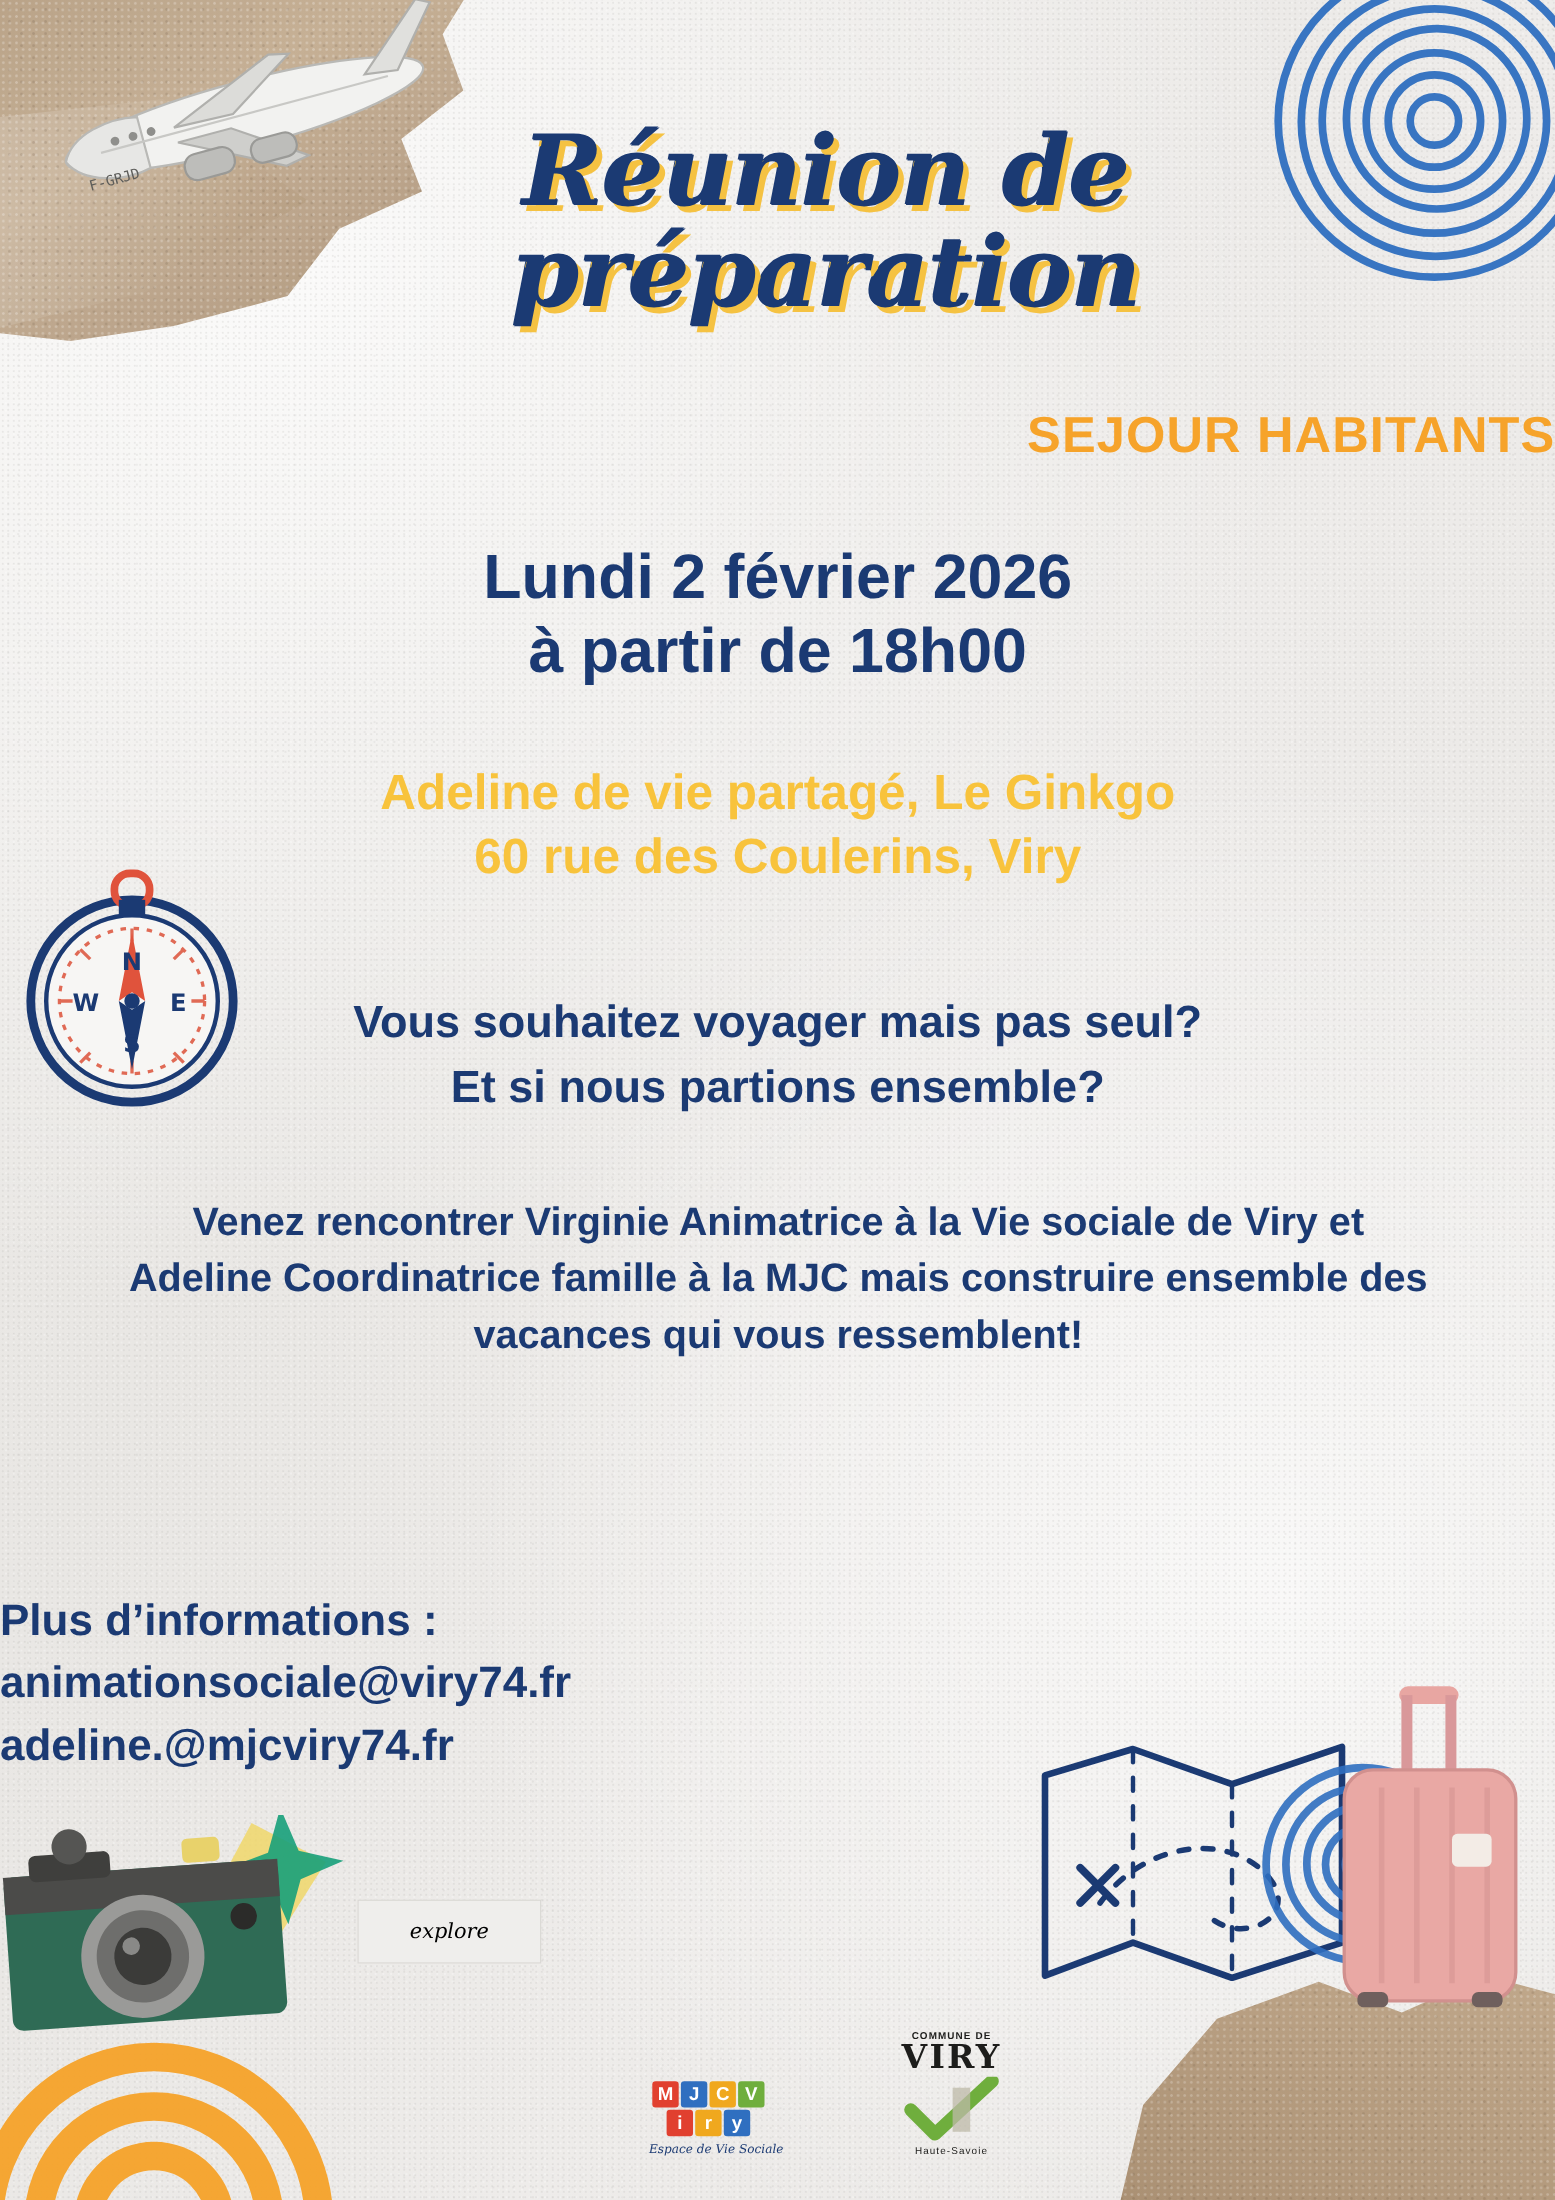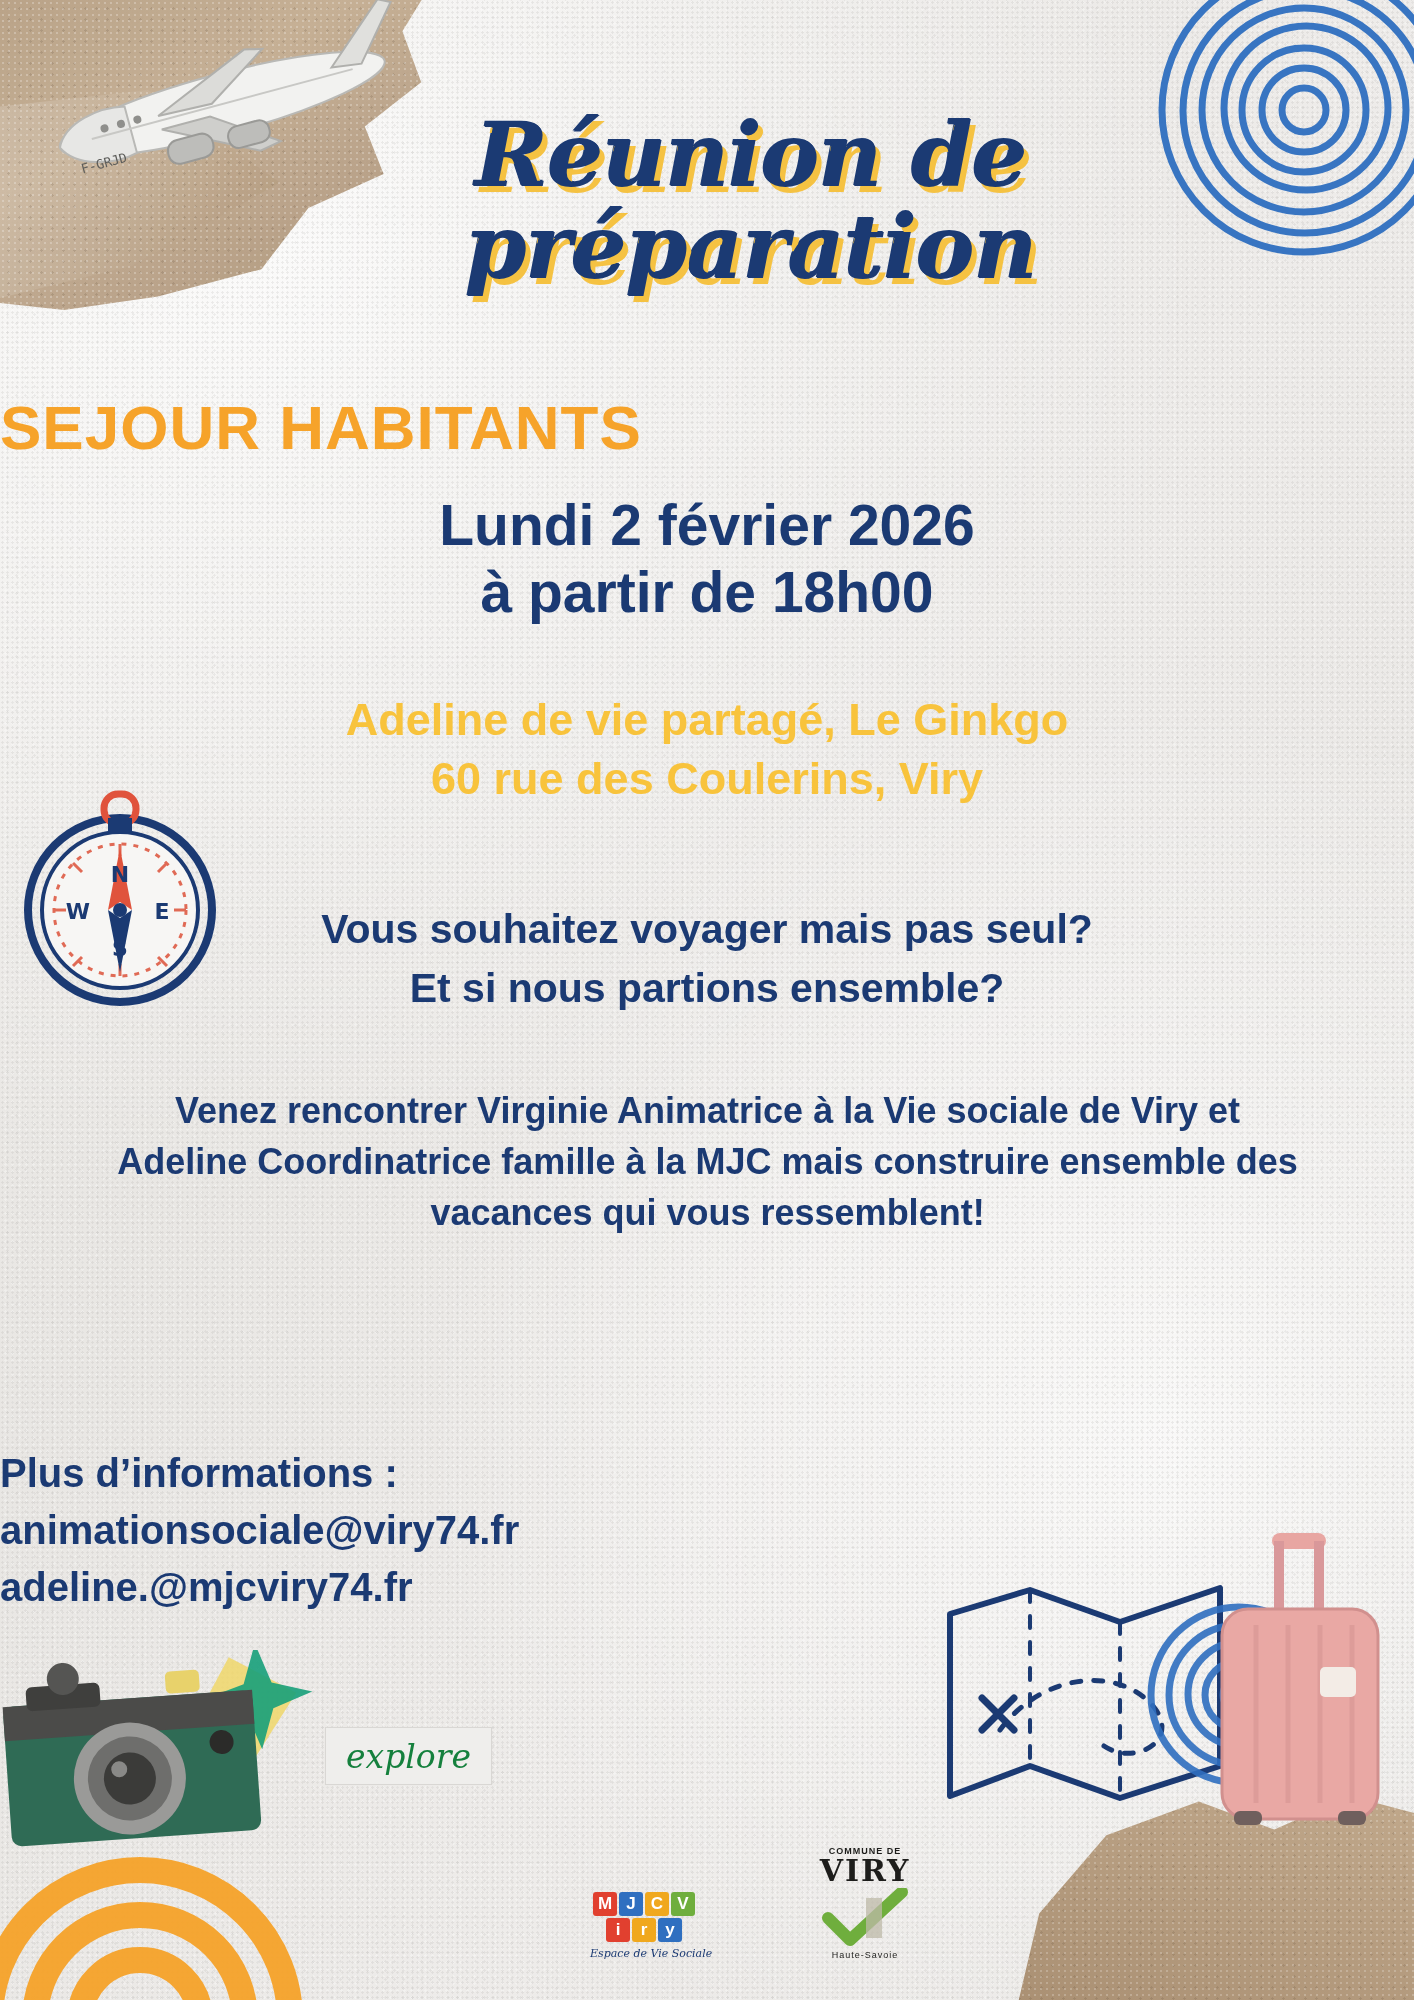--- a/index.html
+++ b/index.html
@@ -105,24 +105,24 @@
     color: #1b3a73;
     letter-spacing: -1px;
     text-shadow:
       5px 6px 0 #f5c242,
       -1px -1px 0 #1b3a73;
   }
   .title-line.l2 { margin-top: 6px; }
 
   .subtitle {
     position: absolute;
-    top: 392px;
+    top: 368px;
     width: 100%;
-    text-align: left;
-    font-size: 62px;
+    text-align: right;
+    font-size: 46px;
     font-weight: bold;
     color: #f6a32a;
     letter-spacing: 1px;
   }
 
   .date {
     position: absolute;
     top: 492px;
     width: 100%;
     text-align: center;
@@ -211,22 +211,22 @@
     height: 56px;
     background: #efeeec;
     border: 1px solid #d9d7d4;
     display: flex;
     align-items: center;
     justify-content: center;
   }
   .explore-tag span {
     font-family: "DejaVu Serif", serif;
     font-style: italic;
-    font-size: 33px;
-    color: #15803d;
+    font-size: 19px;
+    color: #000000;
     text-align: center;
   }
 
   
   .kraft-bottom {
     position: absolute;
     right: -20px;
     bottom: -20px;
     width: 420px;
     height: 280px;

